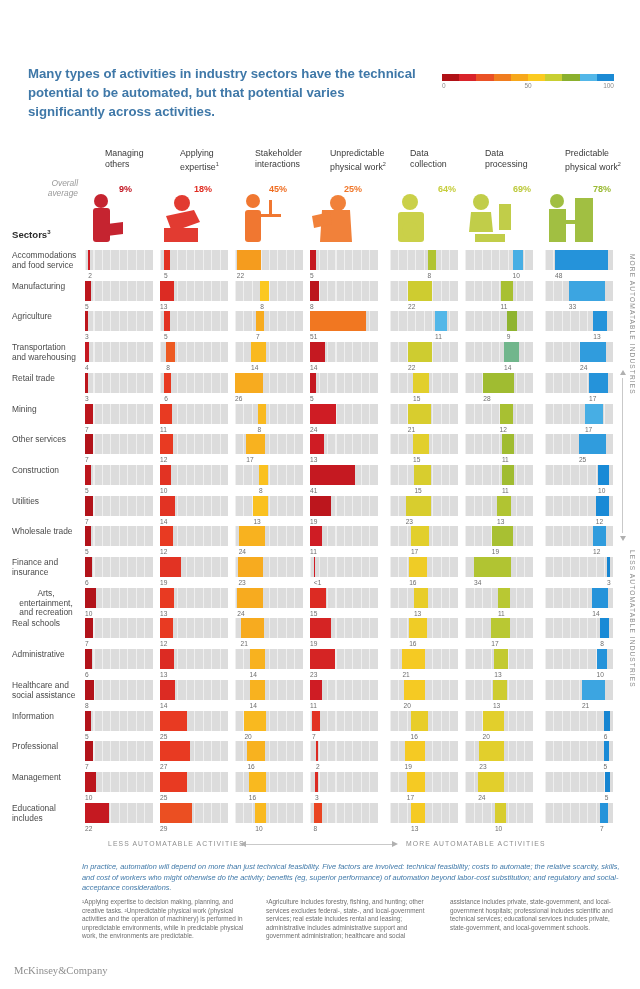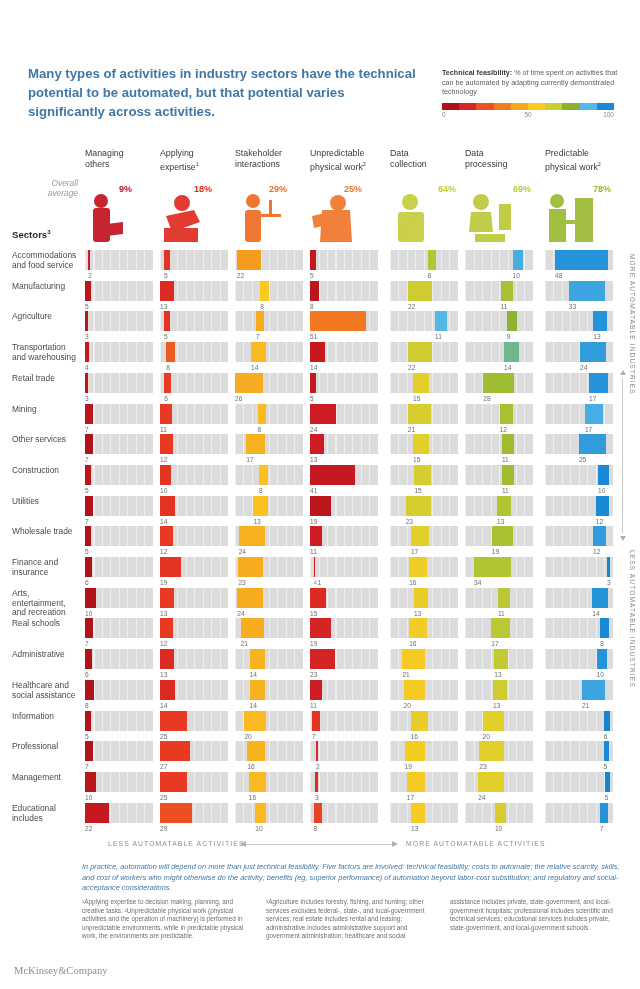--- a/index.html
+++ b/index.html
@@ -37,21 +37,21 @@
   .legend-bar span { flex: 1 1 0; }
   .legend-scale { position: relative; height: 10px; margin-top: 1px; width: 172px; }
   .legend-scale span { position: absolute; font-size: 6.5px; color: #8a8a8a; }
   .ls0   { left: 0; }
   .ls50  { left: 50%; transform: translateX(-50%); }
   .ls100 { right: 0; }
 
   
   .colhead {
     position: absolute; top: 148px;
-    font-size: 8.8px; line-height: 11px; color: #3a3a3a;
+    font-size: 8.8px; line-height: 11px; color: #3a3a3a; margin-left: 20px;
   }
   
   .overall-lbl {
     position: absolute; left: 12px; top: 178px; width: 66px;
     text-align: right; font-size: 8.4px; line-height: 10px;
     font-style: italic; color: #9a9a9a;
   }
   .sectors-lbl {
     position: absolute; left: 12px; top: 229px;
     font-size: 9.6px; font-weight: bold; color: #2d2d2d;
@@ -132,23 +132,20 @@
 </style>
 </head>
 <body>
 
 <div id="root">
 
 
   <div class="subhead">Many types of activities in industry sectors have the technical potential to be automated, but that potential varies significantly across activities.</div>
 
   <div class="legend">
-    <div class="legend-text">
-      <b>Technical feasibility:</b><span> % of time spent on activities that can be automated by adapting currently demonstrated technology</span>
-    </div>
     <div class="legend-bar" id="legend-bar">
         <span style="background: rgb(176, 17, 22);"></span>
         <span style="background: rgb(217, 35, 42);"></span>
         <span style="background: rgb(234, 81, 38);"></span>
         <span style="background: rgb(240, 125, 31);"></span>
         <span style="background: rgb(247, 168, 27);"></span>
         <span style="background: rgb(251, 203, 32);"></span>
         <span style="background: rgb(200, 207, 50);"></span>
         <span style="background: rgb(138, 176, 46);"></span>
         <span style="background: rgb(83, 183, 232);"></span>
@@ -188,21 +185,21 @@
             <path d="M6 24 L34 18 L40 30 L12 40 Z"></path>
             <rect x="4" y="36" width="34" height="14"></rect>
           </g>
         </svg>
       </div>
       <div class="colhead" style="left: 235px; width: 68px;">
         <div>Stakeholder</div>
         <div>interactions</div>
       </div>
       <div class="fig" style="left: 235px; width: 68px; height: 62px;">
-        <span class="pct" style="color:#ef6c20;left:34px;">29%</span>
+        <span class="pct" style="color:#ef6c20;left:34px;">45%</span>
         <svg width="52" height="54" viewBox="0 0 52 54">
           <g fill="#ef6c20" opacity="0.92">
             <circle cx="18" cy="9" r="7"></circle>
             <rect x="10" y="18" width="16" height="32" rx="3"></rect>
             <rect x="26" y="22" width="20" height="3"></rect>
             <rect x="34" y="8" width="3" height="15"></rect>
           </g>
         </svg>
       </div>
       <div class="colhead" style="left: 310px; width: 68px;">
@@ -685,21 +682,21 @@
           <div class="bar" style="left: 9.1px; width: 37.2px; height: 20px; background: rgb(177, 196, 50);"></div>
           <div class="cellval" style="top: 21.5px; left: 9.1px;">34</div>
         </div>
         <div class="cell" style="left: 545px; top: 0px; width: 68px; height: 30.7px;">
           <div class="track" style="height: 20px;"></div>
           <div class="bar" style="left: 62px; width: 3.3px; height: 20px; background: rgb(22, 133, 209);"></div>
           <div class="cellval" style="top: 21.5px; left: 62px;">3</div>
         </div>
       </div>
       <div class="row" style="position: absolute; top: 338px; left: 0px; width: 640px; height: 30.7px;">
-        <div class="row-label" style="top: 1px;">Arts, entertainment, and recreation</div>
+        <div class="row-label" style="top: 1px; text-align: center;">Arts, entertainment, and recreation</div>
         <div class="cell" style="left: 85px; top: 0px; width: 68px; height: 30.7px;">
           <div class="track" style="height: 20px;"></div>
           <div class="bar" style="left: 0px; width: 10.9px; height: 20px; background: rgb(178, 19, 26);"></div>
           <div class="cellval" style="top: 21.5px; left: 0px;">10</div>
         </div>
         <div class="cell" style="left: 160px; top: 0px; width: 68px; height: 30.7px;">
           <div class="track" style="height: 20px;"></div>
           <div class="bar" style="left: 0px; width: 14.2px; height: 20px; background: rgb(232, 58, 34);"></div>
           <div class="cellval" style="top: 21.5px; left: 0px;">13</div>
         </div>

